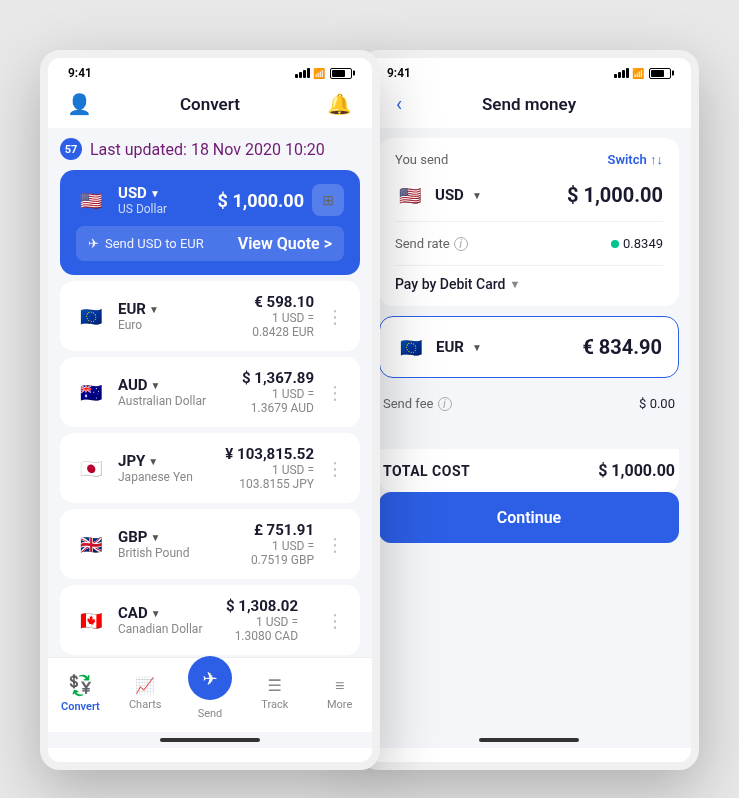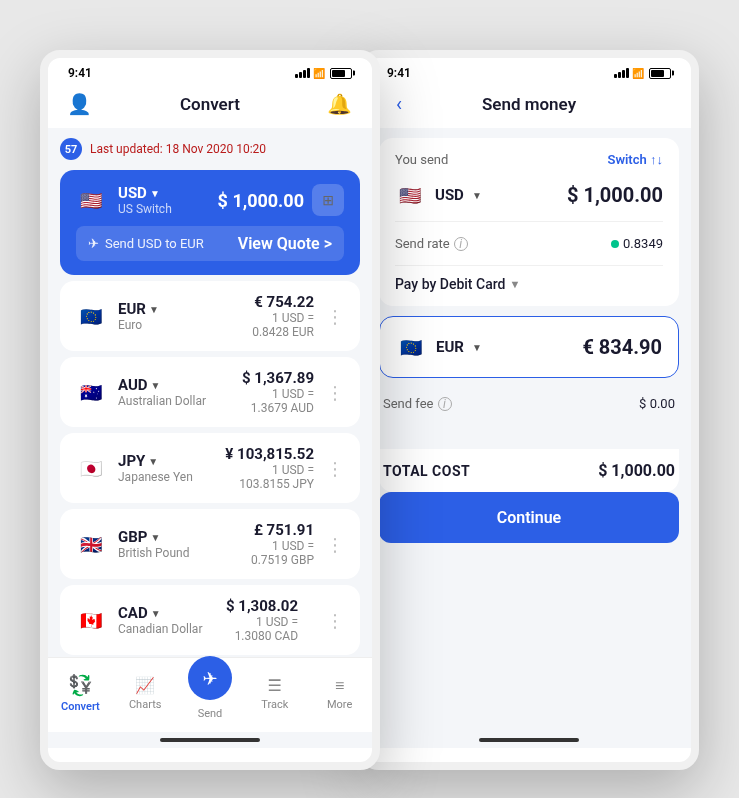--- a/index.html
+++ b/index.html
@@ -139,22 +139,22 @@
       border-radius: 50%;
       width: 22px;
       height: 22px;
       font-size: 11px;
       display: flex;
       align-items: center;
       justify-content: center;
       font-weight: 600;
     }
     .update-text {
-      font-size: 12px;
-      color: #b91c1c;
+      font-size: 16px;
+      color: #701a75;
     }
 
     
     .currency-card-selected {
       background: #2c5fe6;
       border-radius: 14px;
       padding: 14px 16px;
       margin-bottom: 6px;
     }
     .currency-card-selected .currency-row {
@@ -507,21 +507,21 @@
 
         <div class="currency-card-selected">
           <div class="currency-row">
             <div class="currency-left">
               <div class="flag-circle">🇺🇸</div>
               <div class="currency-name-block">
                 <div class="currency-code">
                   <span>USD</span>
                   <span style="font-size:10px">▼</span>
                 </div>
-                <div class="currency-full">US Switch</div>
+                <div class="currency-full">US Dollar</div>
               </div>
             </div>
             <div style="display:flex;align-items:center;gap:8px">
               <span class="currency-amount-selected">$ 1,000.00</span>
               <div class="calc-icon" style="background:rgba(255,255,255,0.2);">⊞</div>
             </div>
           </div>
           <div class="currency-card-action">
             <div class="action-left">
               <span>✈</span>
@@ -534,21 +534,21 @@
         <div class="currency-card">
           <div class="currency-left">
             <div class="flag-circle">🇪🇺</div>
             <div class="currency-name-block">
               <div class="currency-code dark">EUR <span style="font-size:10px;color:#555">▼</span></div>
               <div class="currency-full dark">Euro</div>
             </div>
           </div>
           <div style="display:flex;align-items:center;gap:4px">
             <div class="currency-amount-block">
-              <div class="currency-amount">€ 754.22</div>
+              <div class="currency-amount">€ 598.10</div>
               <div class="currency-rate">1 USD =<br>0.8428 EUR</div>
             </div>
             <span class="more-dots">⋮</span>
           </div>
         </div>
 
         <div class="currency-card">
           <div class="currency-left">
             <div class="flag-circle">🇦🇺</div>
             <div class="currency-name-block">

